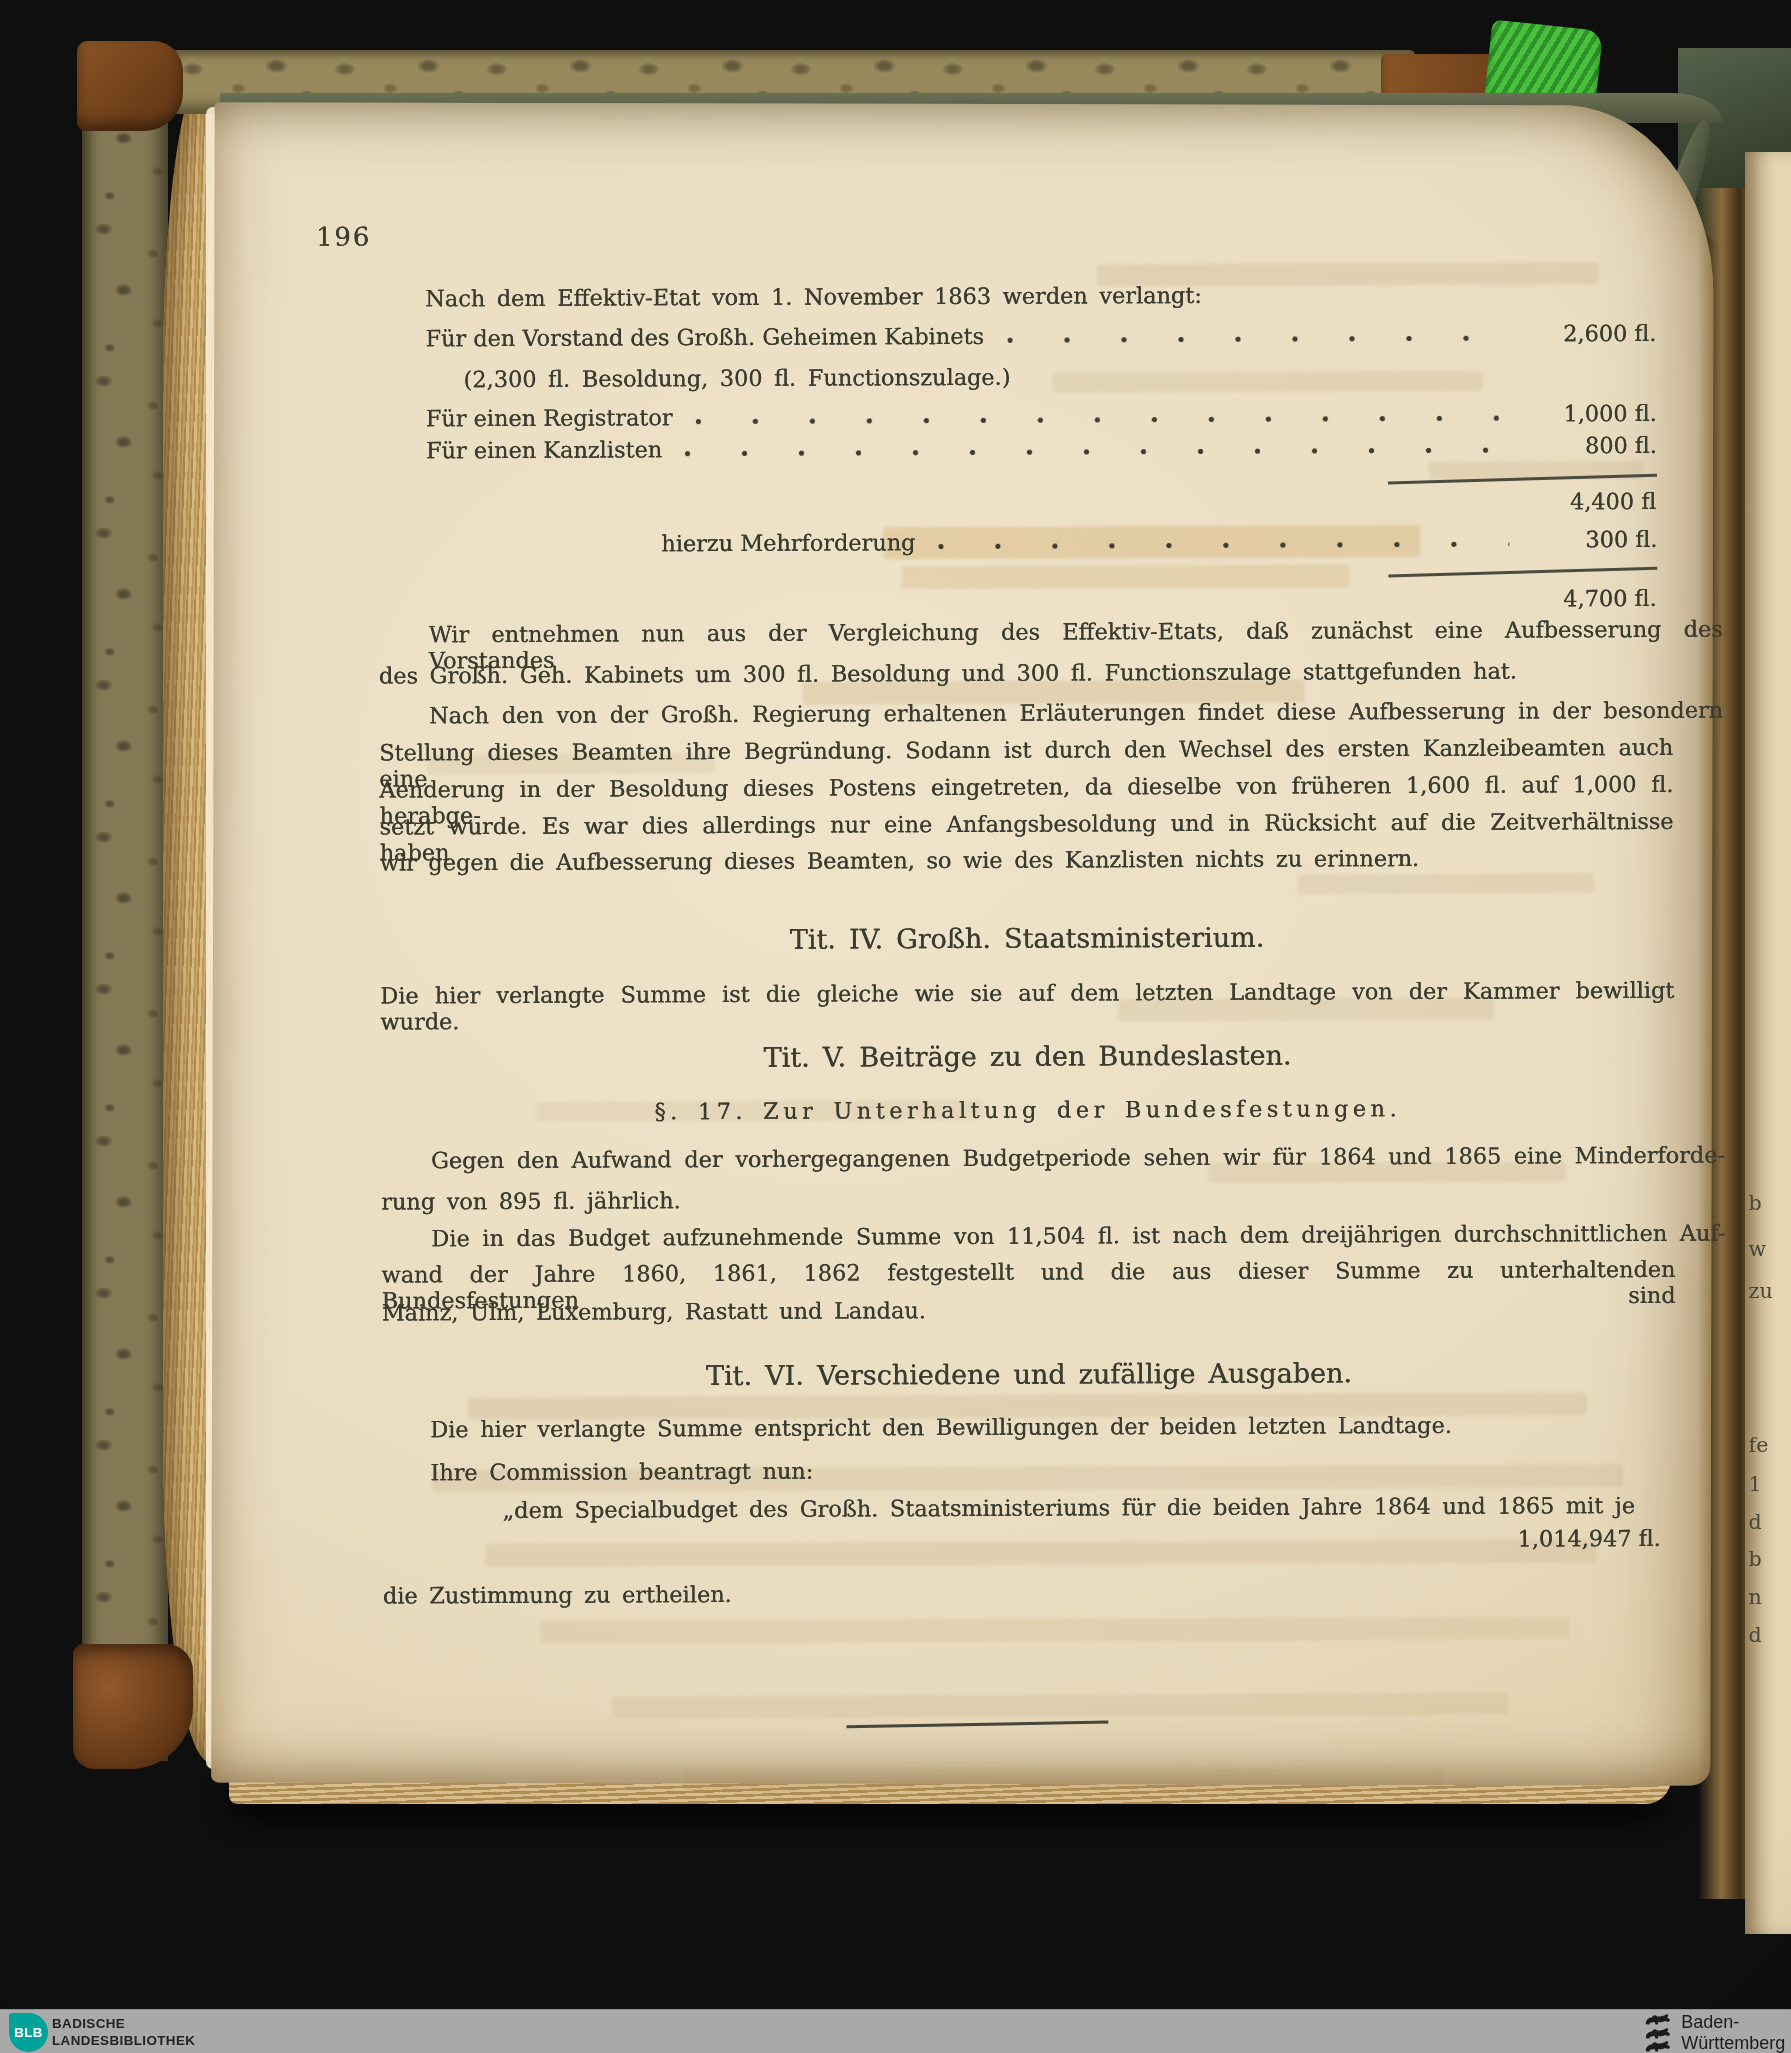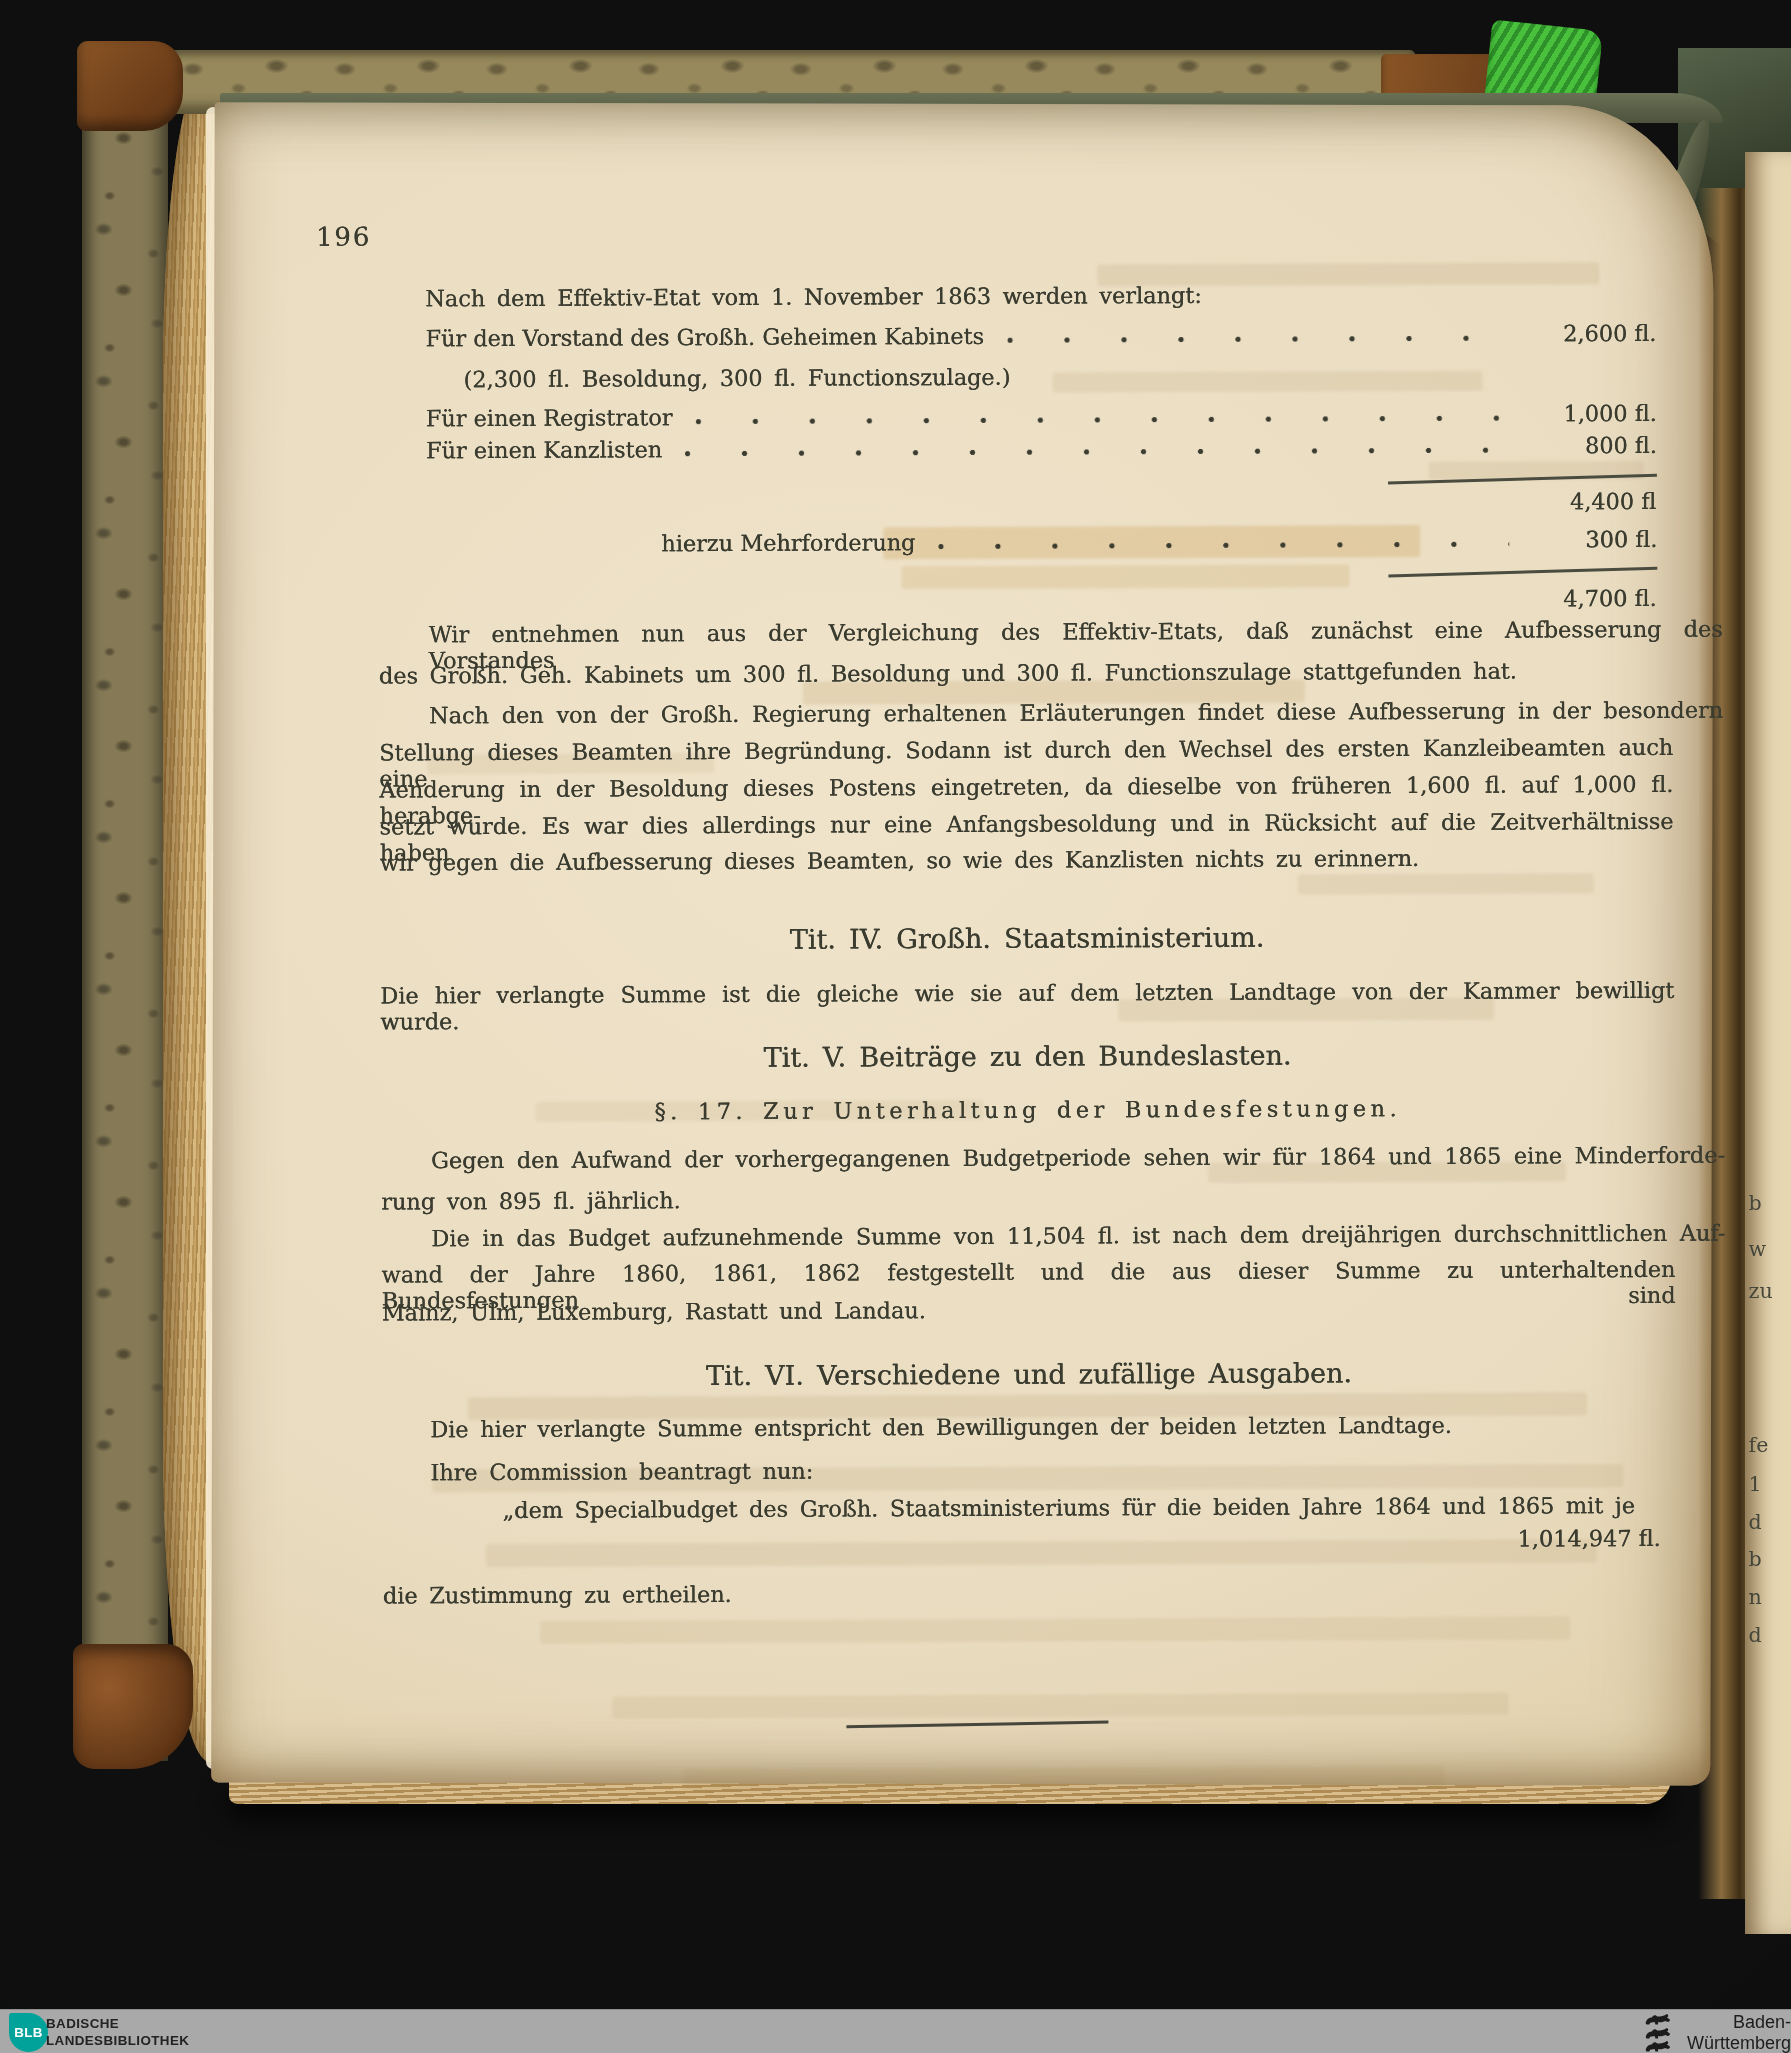--- a/index.html
+++ b/index.html
@@ -89,26 +89,26 @@
   .bs{position:absolute;filter:blur(1.8px);border-radius:3.6px;}
   .vignette{position:absolute;inset:0;z-index:30;pointer-events:none;
     background:radial-gradient(130% 115% at 48% 45%, rgba(0,0,0,0) 55%, rgba(0,0,0,.35) 92%, rgba(0,0,0,.55) 100%);}
   
   .footer{position:absolute;left:0;top:2009px;width:1791px;height:45px;z-index:60;
     background:#a9a9a9;border-top:0.9px solid #8f8f8f;
     font-family:"Liberation Sans", sans-serif;display:flex;align-items:center;}
   .blb-logo{position:absolute;left:9px;top:2.7px;width:39px;height:39px;background:#00a299;
     border-radius:2.7px 50% 50% 50%;display:flex;align-items:center;justify-content:center;
     color:#fff;font-weight:bold;font-size:13.4px;letter-spacing:0.4px;}
-  .lib-name{position:absolute;left:46px;top:5.4px;font-weight:bold;font-size:13.4px;line-height:17px;
+  .lib-name{position:absolute;left:52px;top:5.4px;font-weight:bold;font-size:13.4px;line-height:17px;
     color:#232323;letter-spacing:0.4px;}
   .state-block{position:absolute;left:1644px;top:1.8px;display:flex;align-items:center;gap:7.2px;}
   .lions{display:flex;flex-direction:column;gap:0.9px;}
   .lions svg{display:block;}
-  .state-label{font-size:18px;color:#1d1d1d;font-weight:500;text-align:right;}
+  .state-label{font-size:18px;color:#1d1d1d;font-weight:500;}
 </style>
 </head>
 <body>
 
 <div class="scene">
 
   <div class="cover-edge-left"></div>
   <div class="fore-edge"></div>
   <div class="leather-corner-tl"></div>
   <div class="leather-corner-bl"></div>

